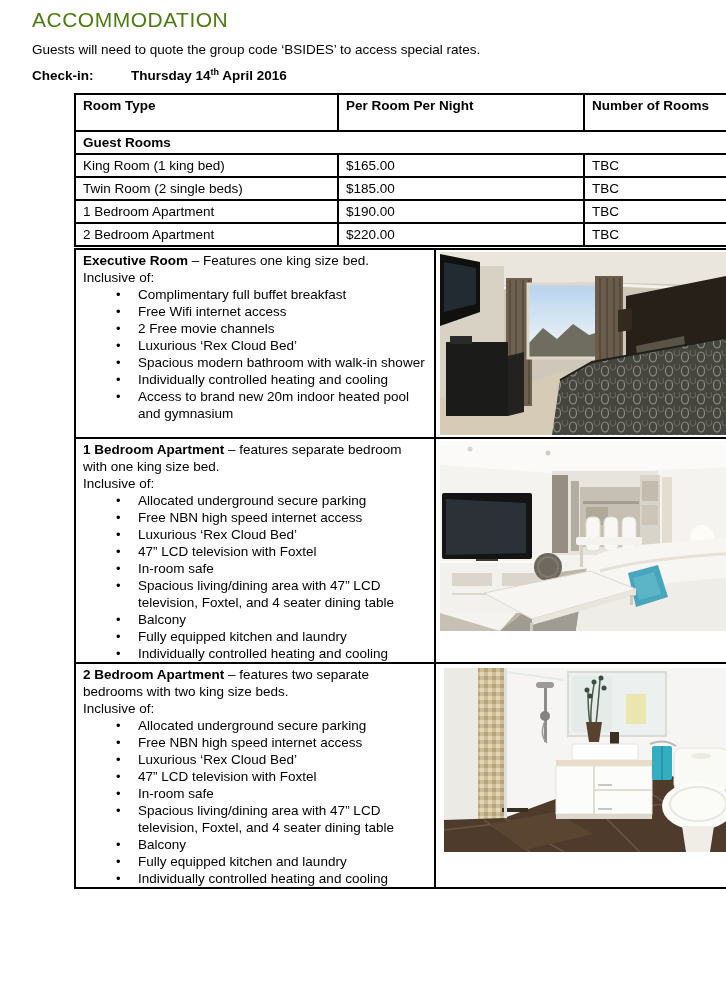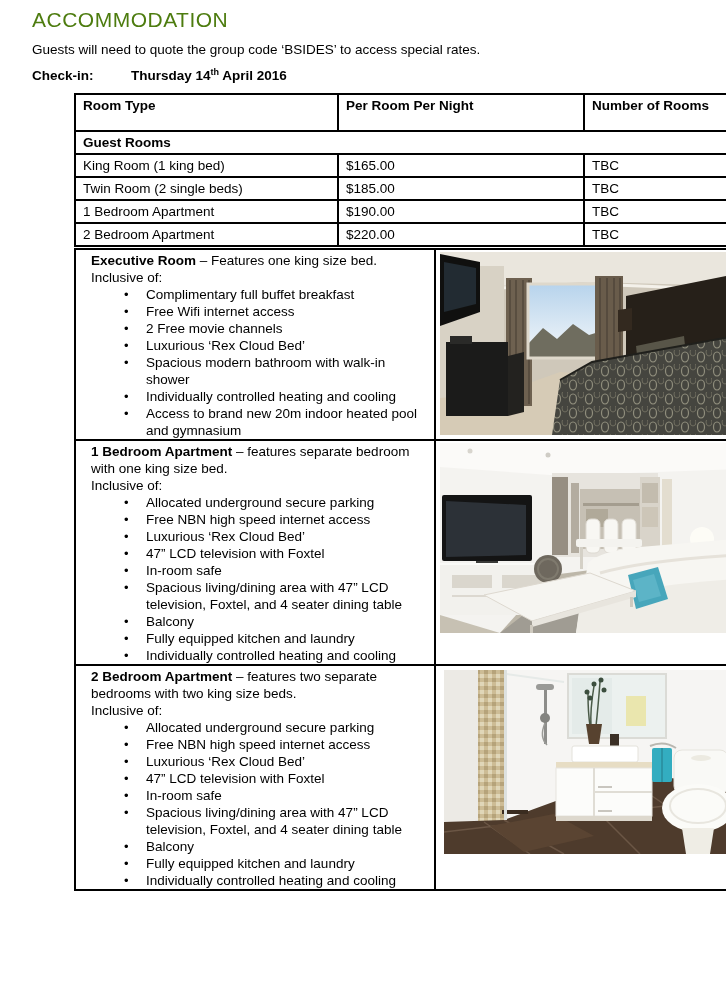--- a/index.html
+++ b/index.html
@@ -26,21 +26,21 @@
   .rates th, .rates td {
     border:2px solid #000; padding:3px 7px; font-size:13.5px;
     text-align:left; vertical-align:top;
   }
   .rates th { height:37px; font-weight:700; }
   .rates td { height:17px; font-weight:400; }
   .rates .sec td { font-weight:700; }
 
   .details { margin-top:1px; }
   .details td { border:2px solid #000; vertical-align:top; }
-  .details .txt { width:360px; padding:2px 6px 0 15px; font-size:13.5px; line-height:17px; }
+  .details .txt { width:360px; padding:2px 6px 0 7px; font-size:13.5px; line-height:17px; }
   .details .pic { width:302px; padding:2px 2px 0 4px; }
   .details .r1 td { height:189px; }
   .details .r2 td { height:222px; }
   .details .r3 td { height:218px; }
   .rt b { font-weight:700; }
   .feat { display:flex; }
   .feat .b { flex:0 0 22px; margin-left:33px; }
   .feat .b::before { content:"•"; font-size:13px; }
   .feat .t { flex:1; }
   .pic svg { display:block; }

